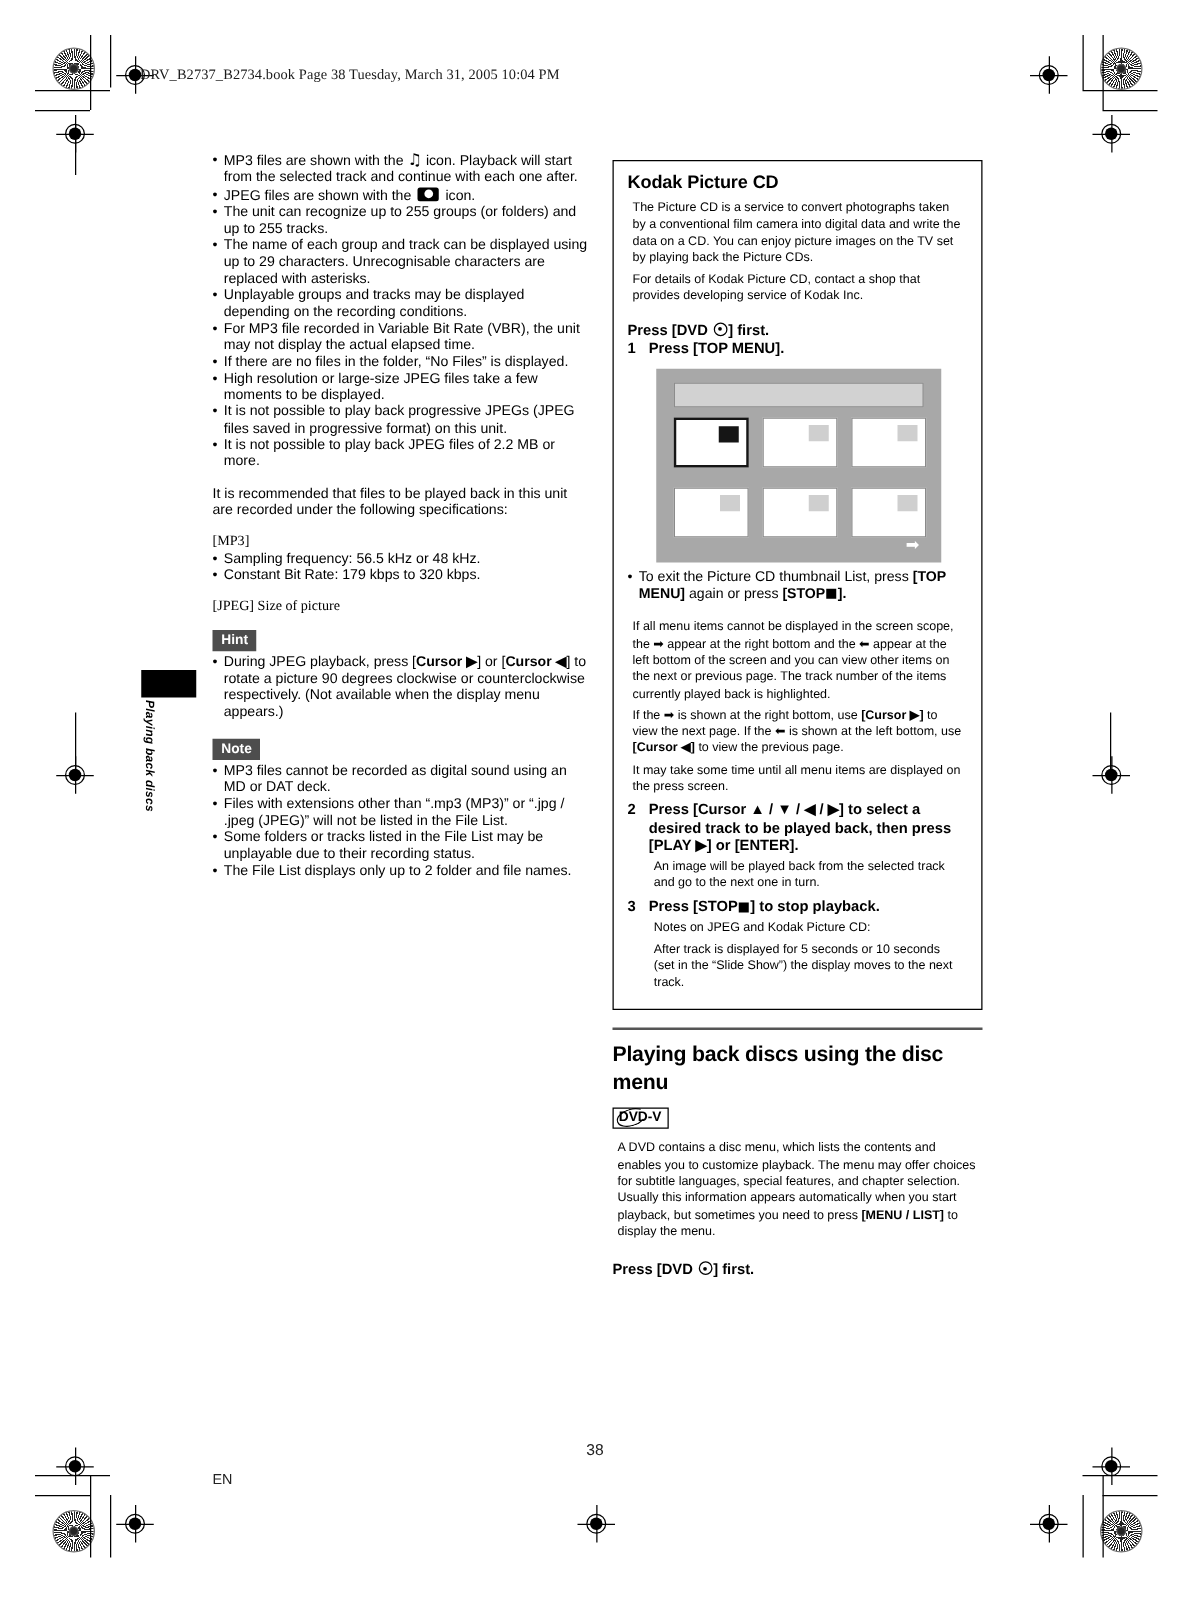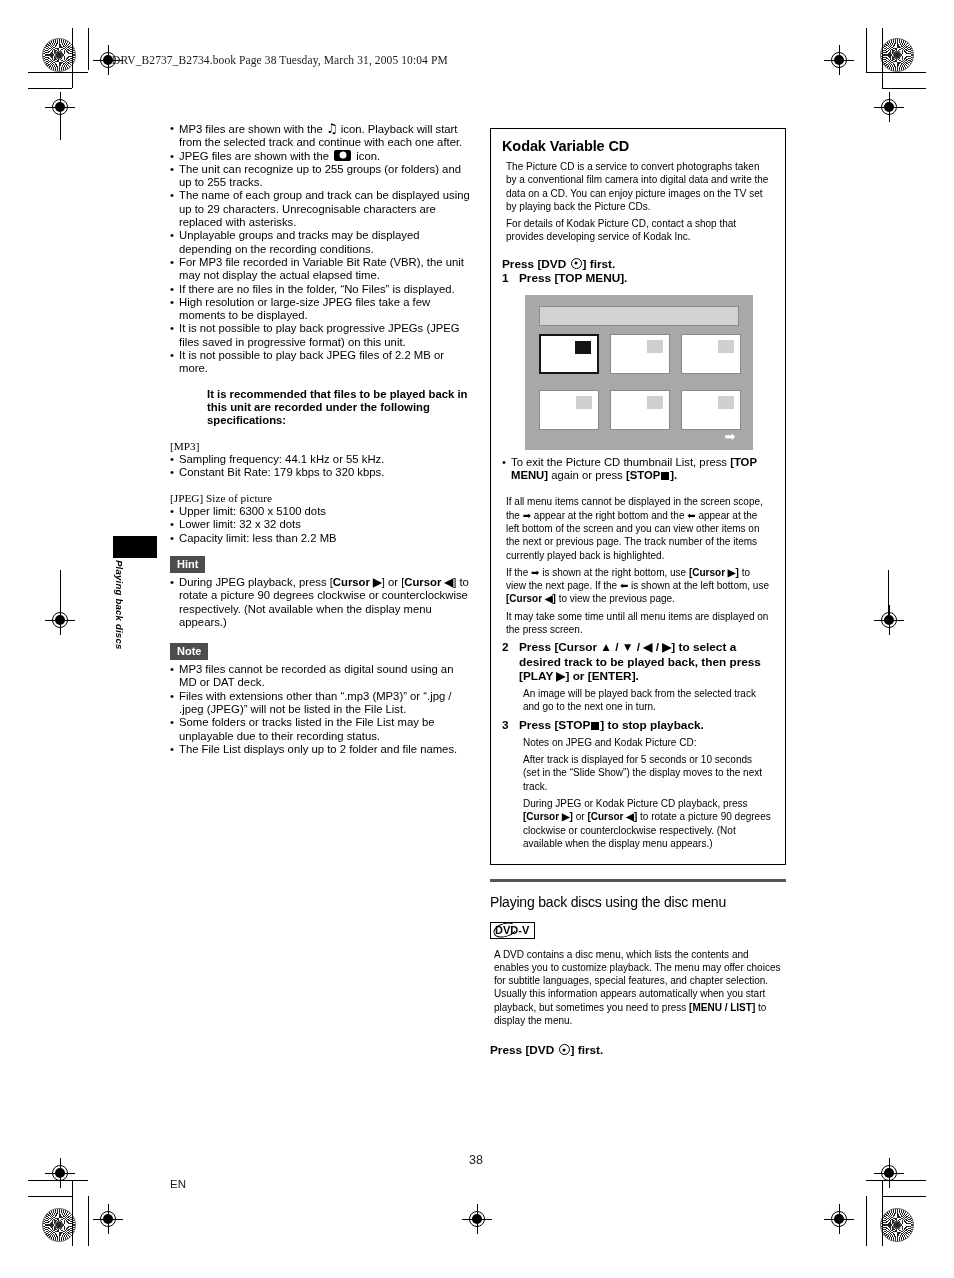--- a/index.html
+++ b/index.html
@@ -63,21 +63,21 @@
   }
   ul.bl>li::before{
     content:"•";position:absolute;left:0;top:0;font-size:11.3px;line-height:13.3px;
   }
   b,.b{font-weight:bold;}
 
   .para{font-size:10px;line-height:13.3px;margin:4px;}
   .gap9{height:9px;}
   .gap12{height:12px;}
 
-  .recommend{font-weight:bold;font-size:11.3px;line-height:13.4px;margin-left:37px;}
+  .recommend{font-weight:normal;font-size:11.3px;line-height:13.4px;}
 
   .spec-head{font-size:11.3px;line-height:13.3px;font-family:Liberation Serif, serif;}
 
   .tagbox{
     display:inline-block;background:#4d4d4d;color:#fff;
     font-weight:bold;font-size:11px;line-height:12px;
     padding:2px 7px 3px 7px;margin:0 0 3px 0;
   }
 
   
@@ -103,21 +103,21 @@
   }
   .thumb .sq{position:absolute;right:6px;top:5px;width:16px;height:13px;background:#cfcfcf;}
   .thumb.sel{border:2.4px solid #151515;}
   .thumb.sel .sq{background:#151515;}
   .screen .nextarrow{
     position:absolute;right:12px;bottom:9px;width:16px;height:9px;color:#fff;
   }
 
   
   .rule{height:2.4px;background:#555;margin:14px 0 9px 0;}
-  .sect-h{font-size:14px;font-weight:normal;line-height:22px;letter-spacing:-.2px;margin:0;}
+  .sect-h{font-size:17px;font-weight:bold;line-height:22px;letter-spacing:-.2px;margin:0;}
 
   .dvdbadge{
     display:inline-block;border:1.4px solid #000;padding:1px 5px 1px 4px;
     font-size:11px;font-weight:bold;line-height:13px;margin:9px 0 5px 0;
     position:relative;
   }
   .dvdbadge .disc{
     position:absolute;left:2px;top:0px;width:24px;height:14px;
     border:1.4px solid #000;border-radius:50%;
     transform:rotate(-17deg);box-sizing:border-box;
@@ -280,31 +280,26 @@
       <li>It is not possible to play back progressive JPEGs (JPEG files saved in progressive format) on this unit.</li>
       <li>It is not possible to play back JPEG files of 2.2 MB or more.</li>
     </ul>
 
     <div class="gap12"></div>
     <div class="recommend">It is recommended that files to be played back in this unit are recorded under the following specifications:</div>
 
     <div class="gap12"></div>
     <div class="spec-head">[MP3]</div>
     <ul class="bl">
-      <li>Sampling frequency: 44.1 kHz or 55 kHz.</li>
+      <li>Sampling frequency: 56.5 kHz or 48 kHz.</li>
       <li>Constant Bit Rate: 179 kbps to 320 kbps.</li>
     </ul>
 
     <div class="gap12"></div>
     <div class="spec-head">[JPEG] Size of picture</div>
-    <ul class="bl">
-      <li>Upper limit: 6300 x 5100 dots</li>
-      <li>Lower limit: 32 x 32 dots</li>
-      <li>Capacity limit: less than 2.2 MB</li>
-    </ul>
 
     <div class="gap9"></div>
     <div class="tagbox">Hint</div>
     <ul class="bl">
       <li>
         <span>During JPEG playback, press [</span><b>Cursor ▶</b><span>] or [</span><b>Cursor ◀</b><span>] to rotate a picture 90 degrees clockwise or counterclockwise respectively. (Not available when the display menu appears.)</span>
       </li>
     </ul>
 
     <div class="gap12"></div>
@@ -313,21 +308,21 @@
       <li>MP3 files cannot be recorded as digital sound using an MD or DAT deck.</li>
       <li>Files with extensions other than “.mp3 (MP3)” or “.jpg / .jpeg (JPEG)” will not be listed in the File List.</li>
       <li>Some folders or tracks listed in the File List may be unplayable due to their recording status.</li>
       <li>The File List displays only up to 2 folder and file names.</li>
     </ul>
   </div>
 
   <div class="col-right">
 
     <div class="framed">
-      <div class="kodak-title">Kodak Variable CD</div>
+      <div class="kodak-title">Kodak Picture CD</div>
       <div class="para">The Picture CD is a service to convert photographs taken by a conventional film camera into digital data and write the data on a CD. You can enjoy picture images on the TV set by playing back the Picture CDs.</div>
       <div class="para">For details of Kodak Picture CD, contact a shop that provides developing service of Kodak Inc.</div>
 
       <div class="gap9"></div>
       <div style="font-size:11.8px;line-height:14px;font-weight:bold;">
         <span>Press [DVD</span>
         <span class="dvdico"></span><span>] first.</span>
       </div>
       <div style="display:flex;font-size:11.8px;line-height:14px;font-weight:bold;">
         <div style="width:17px;">1</div>
@@ -390,27 +385,20 @@
       <div class="para" style="padding-left:17px;">An image will be played back from the selected track and go to the next one in turn.</div>
 
       <div style="display:flex;font-size:11.8px;line-height:14.2px;font-weight:bold;">
         <div style="width:17px;flex:none;">3</div>
         <div>
           <span>Press [STOP</span><span class="stopsq"></span><span>] to stop playback.</span>
         </div>
       </div>
       <div class="para" style="padding-left:17px;">Notes on JPEG and Kodak Picture CD:</div>
       <div class="para" style="padding-left:17px;">After track is displayed for 5 seconds or 10 seconds (set in the “Slide Show”) the display moves to the next track.</div>
-      <div class="para" style="padding-left:17px;">
-        <span>During JPEG or Kodak Picture CD playback, press</span>
-        <b>[Cursor ▶]</b>
-        <span>or</span>
-        <b>[Cursor ◀]</b>
-        <span>to rotate a picture 90 degrees clockwise or counterclockwise respectively. (Not available when the display menu appears.)</span>
-      </div>
     </div>
 
     
     <div class="rule"></div>
     <div class="sect-h">Playing back discs using the disc menu</div>
 
     <div class="dvdbadge">
       <span class="disc"></span>
       <span class="lbl">DVD-V</span>
     </div>

